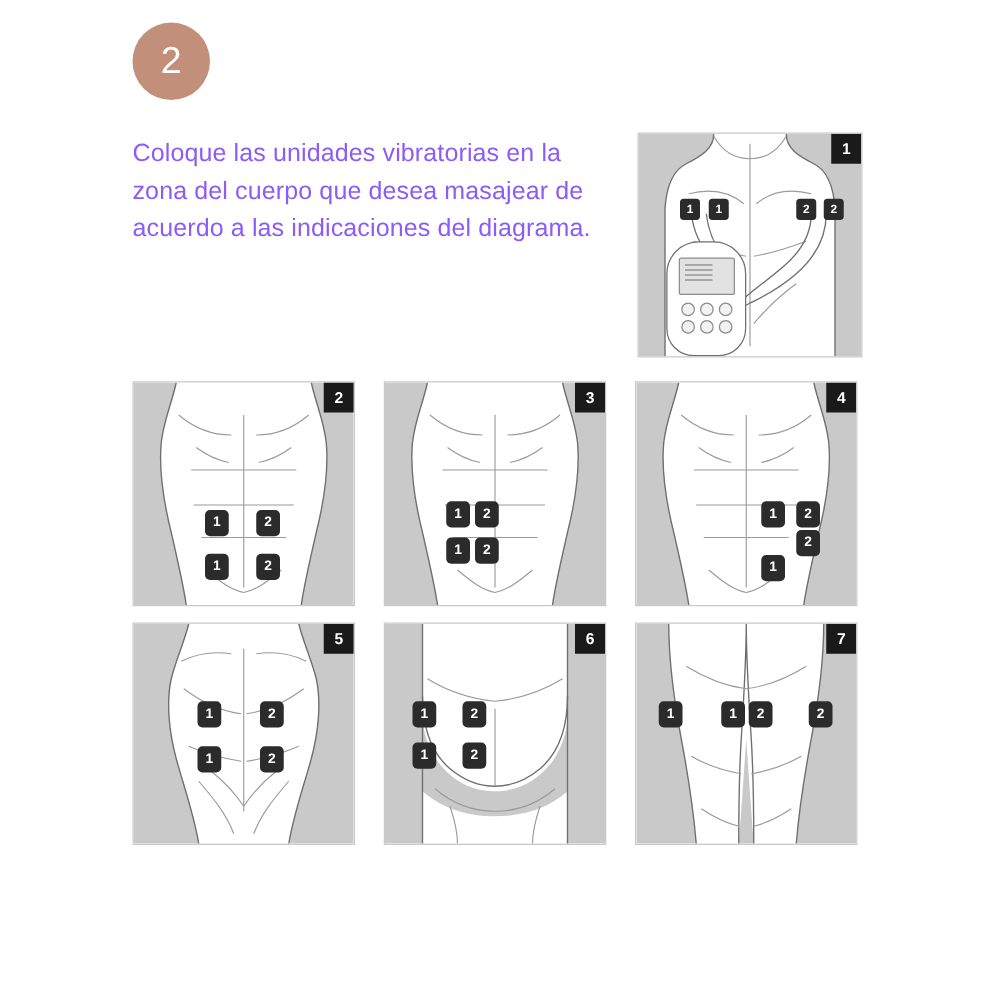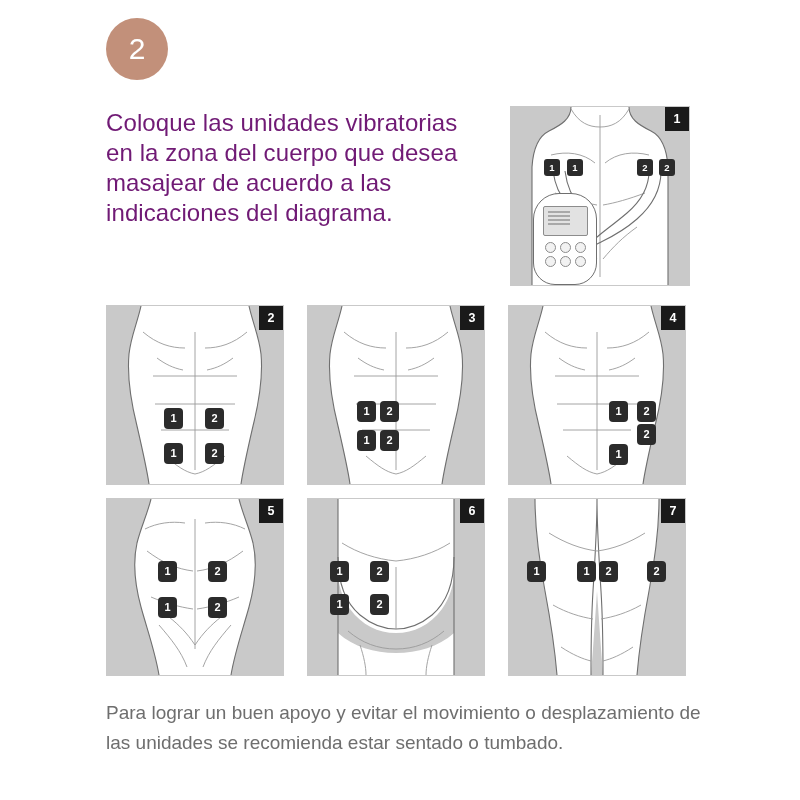--- a/index.html
+++ b/index.html
@@ -36,23 +36,23 @@
     text-align: center;
     font-weight: 400;
   }
 
   
   .intro {
     position: absolute;
     left: 106px;
     top: 108px;
     width: 380px;
-    font-size: 24px;
+    font-size: 20px;
     line-height: 30px;
-    color: #701a75;
+    color: #8b5cf6;
     letter-spacing: 0.1px;
   }
 
   
   .footer-note {
     position: absolute;
     left: 106px;
     top: 698px;
     width: 600px;
     font-size: 19px;
@@ -323,15 +323,14 @@
       <path class="thin" d="M44 106 C58 114 72 118 84 120 M132 106 C118 114 104 118 92 120"></path>
       <path class="thin" d="M52 148 C64 156 74 160 82 162 M124 148 C112 156 102 160 94 162"></path>
     </svg>
     <div class="pad" style="left:18px; top:62px;">1</div>
     <div class="pad" style="left:68px; top:62px;">1</div>
     <div class="pad" style="left:90px; top:62px;">2</div>
     <div class="pad" style="left:138px; top:62px;">2</div>
     <div class="panel-num">7</div>
   </div>
 
-  <div class="footer-note">Para lograr un buen apoyo y evitar el movimiento o desplazamiento de las unidades se recomienda estar sentado o tumbado.</div>
 
 </div>
 
 </body></html>

